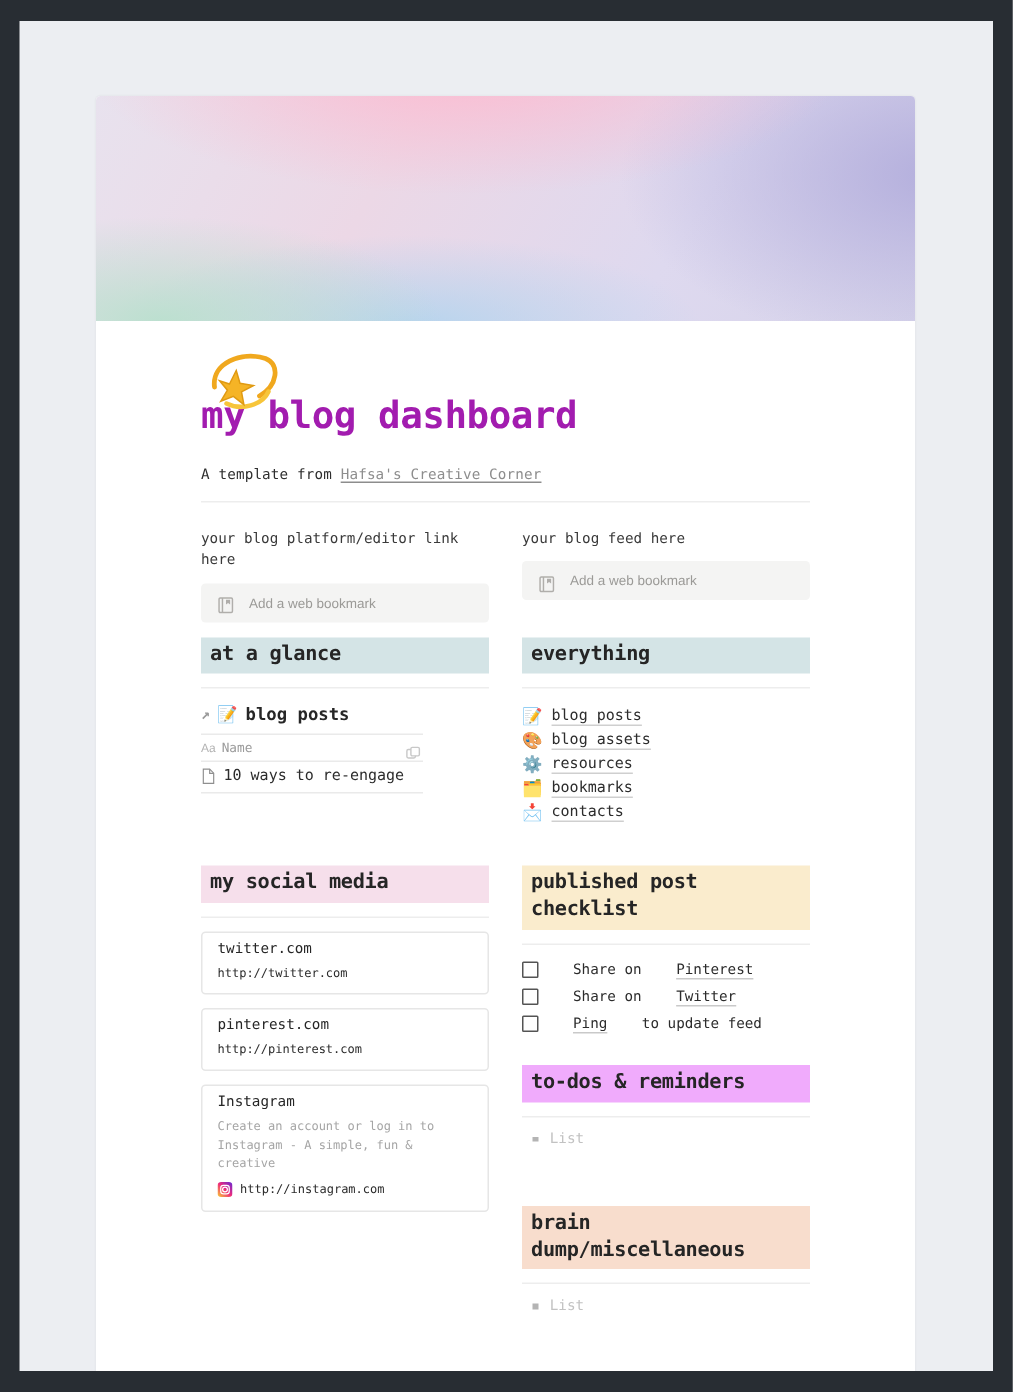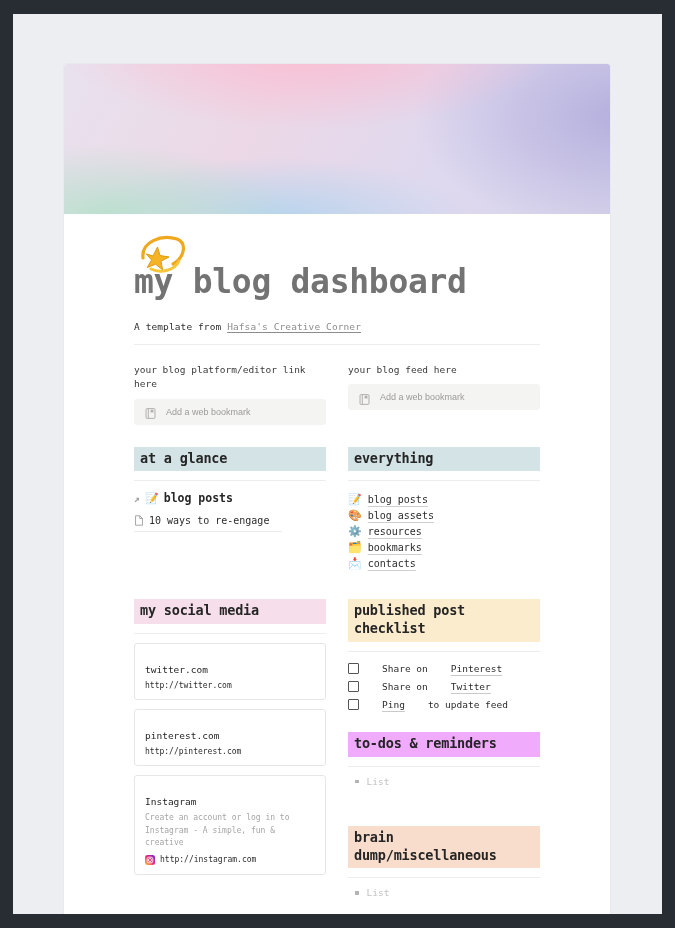--- a/index.html
+++ b/index.html
@@ -51,23 +51,23 @@
     left: 71px;
     top: -34px;
     width: 54px;
     height: 54px;
   }
   .inner {
     padding: 0 70px;
   }
   h1.title {
     font-family: "DejaVu Sans Mono", "Liberation Mono", monospace;
-    font-size: 33px;
+    font-size: 25px;
     font-weight: bold;
-    color: #737373;
+    color: #a21caf;
     margin: 48px 0 0 0;
     letter-spacing: -0.3px;
   }
   .subtitle {
     font-size: 9.5px;
     color: #2e2e2e;
     margin-top: 20px;
     letter-spacing: 0.1px;
   }
   .subtitle .lnk {
@@ -100,21 +100,21 @@
     padding: 0 10px;
     gap: 9px;
   }
   .bookmark-stub .txt {
     font-family: "Liberation Sans", sans-serif;
     font-size: 9px;
     color: #9b9a97;
   }
   .bm-icon { width: 13px; height: 13px; display:block; }
 
-  .section { margin-top: 22px; justify-content: center; }
+  .section { margin-top: 10px; justify-content: center; }
   .sec-head {
     font-size: 13.5px;
     font-weight: bold;
     color: #252525;
     line-height: 1.32;
     padding: 3px 6px 4px 6px;
     display: block;
     letter-spacing: -0.2px;
   }
   .hl-blue { background: #d4e4e6; }
@@ -170,21 +170,21 @@
   }
   .link-item .lt {
     text-decoration: underline;
     text-decoration-color: #cfcfcf;
     text-underline-offset: 2.5px;
   }
 
   .bm-card {
     border: 1px solid #e6e6e6;
     border-radius: 3px;
-    padding: 20px 10px 9px 10px;
+    padding: 5px 10px 9px 10px;
     margin-top: 9px;
   }
   .bm-card .bt { font-size: 9.5px; color: #262626; }
   .bm-card .bd {
     font-size: 8px; color: #a5a5a5; line-height: 1.55;
     margin-top: 5px;
   }
   .bm-card .bu {
     font-size: 8px; color: #2b2b2b; margin-top: 6px;
     display: flex; gap: 5px;
@@ -281,20 +281,32 @@
             <span class="sec-head hl-blue">at a glance</span>
             <div class="sec-rule"></div>
 
             <div class="db-title">
               <span class="arrow">↗</span>
               <span class="emoji">📝</span>
               <span>blog posts</span>
             </div>
 
             <div class="db-table">
+              <div class="db-th">
+                <span class="th-left">
+                  <span class="th-aa">Aa</span>
+                  <span class="th-name">Name</span>
+                </span>
+                <span class="dup-ico">
+                  <svg viewBox="0 0 14 14" width="11" height="11" aria-hidden="true">
+                    <rect x="1.6" y="3.4" width="7.2" height="7.2" rx="1.2" fill="none" stroke="#9c9c9c" stroke-width="1.2"></rect>
+                    <rect x="5" y="1.6" width="7.2" height="7.2" rx="1.2" fill="#ffffff" stroke="#9c9c9c" stroke-width="1.2"></rect>
+                  </svg>
+                </span>
+              </div>
               <div class="db-row">
                 <span class="doc-ico">
                   <svg viewBox="0 0 12 14" width="10" height="11" aria-hidden="true">
                     <path d="M1.6 1 h5.4 l3.4 3.4 v8.6 h-8.8 z" fill="#ffffff" stroke="#8f8f8f" stroke-width="1"></path>
                     <path d="M7 1 v3.5 h3.4" fill="none" stroke="#8f8f8f" stroke-width="1"></path>
                   </svg>
                 </span>
                 <span>10 ways to re-engage</span>
               </div>
             </div>

